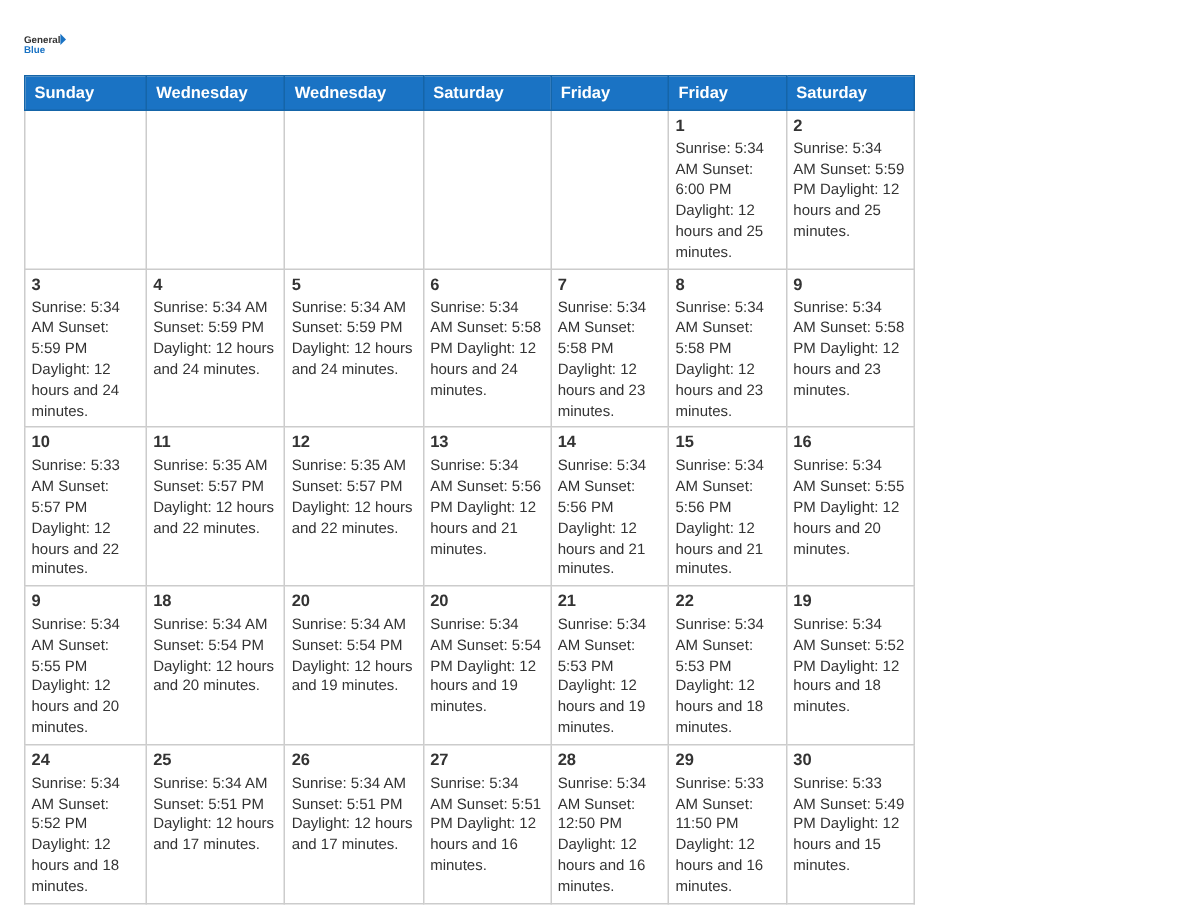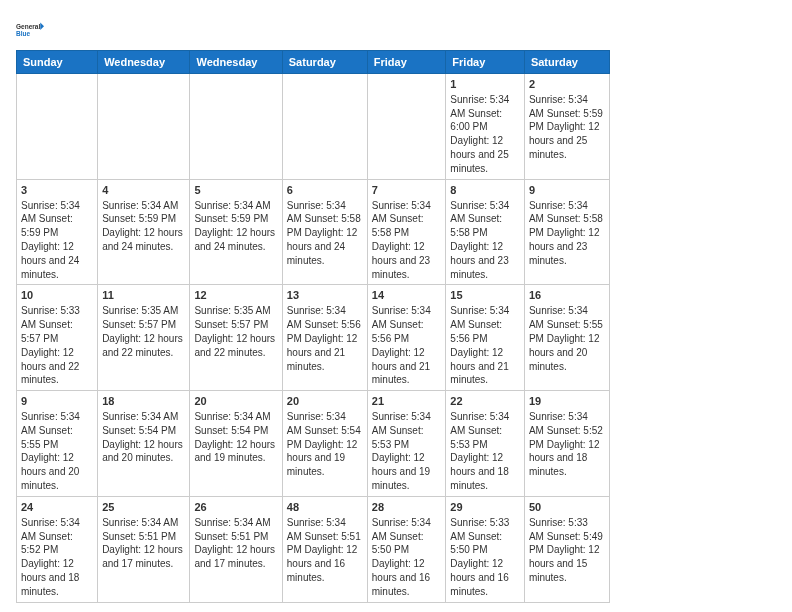--- a/index.html
+++ b/index.html
@@ -202,28 +202,28 @@
         <tr>
           <td><span class="day-num">24</span><span class="day-info">Sunrise: 5:34 AM
 Sunset: 5:52 PM
 Daylight: 12 hours and 18 minutes.</span></td>
           <td><span class="day-num">25</span><span class="day-info">Sunrise: 5:34 AM
 Sunset: 5:51 PM
 Daylight: 12 hours and 17 minutes.</span></td>
           <td><span class="day-num">26</span><span class="day-info">Sunrise: 5:34 AM
 Sunset: 5:51 PM
 Daylight: 12 hours and 17 minutes.</span></td>
-          <td><span class="day-num">48</span><span class="day-info">Sunrise: 5:34 AM
+          <td><span class="day-num">27</span><span class="day-info">Sunrise: 5:34 AM
 Sunset: 5:51 PM
 Daylight: 12 hours and 16 minutes.</span></td>
           <td><span class="day-num">28</span><span class="day-info">Sunrise: 5:34 AM
-Sunset: 5:50 PM
+Sunset: 12:50 PM
 Daylight: 12 hours and 16 minutes.</span></td>
           <td><span class="day-num">29</span><span class="day-info">Sunrise: 5:33 AM
-Sunset: 5:50 PM
+Sunset: 11:50 PM
 Daylight: 12 hours and 16 minutes.</span></td>
-          <td><span class="day-num">50</span><span class="day-info">Sunrise: 5:33 AM
+          <td><span class="day-num">30</span><span class="day-info">Sunrise: 5:33 AM
 Sunset: 5:49 PM
 Daylight: 12 hours and 15 minutes.</span></td>
         </tr>
       </tbody>
   </table>
 </div>
 
 </body></html>

